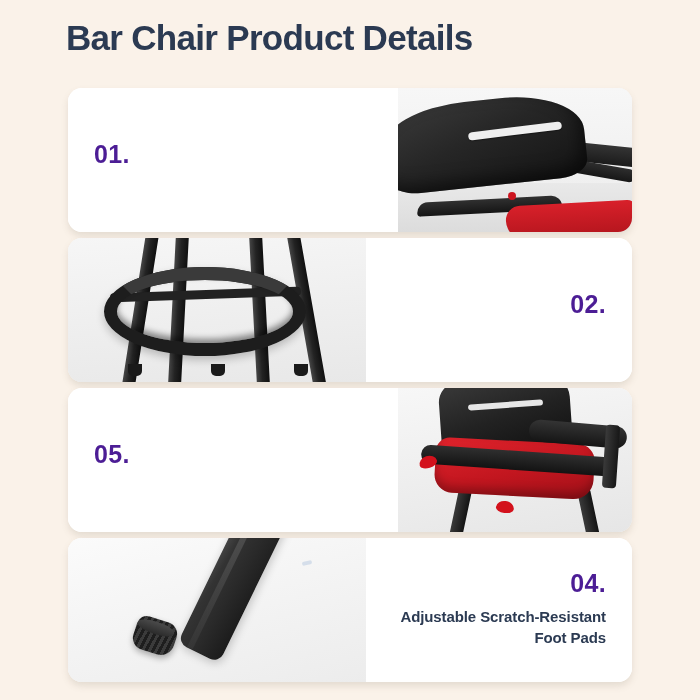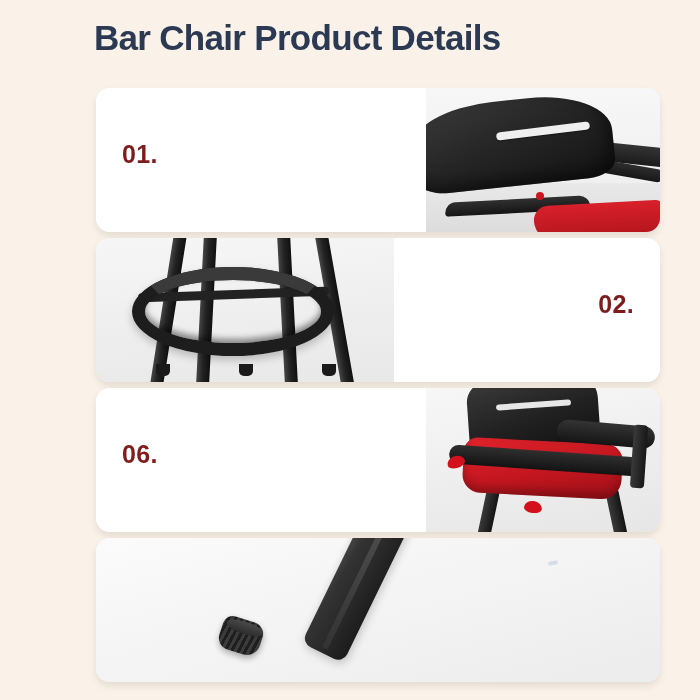--- a/index.html
+++ b/index.html
@@ -15,21 +15,20 @@
     background: #FAF2E9;
     font-family: "Liberation Sans", sans-serif;
     position: relative;
   }
 
   .page {
     width: 645px;
     height: 700px;
     position: relative;
     padding: 0;
-    margin-left: 28px;
   }
 
   
   .page-title {
     position: absolute;
     left: 66px;
     top: 16px;
     font-size: 35px;
     font-weight: bold;
     letter-spacing: -0.7px;
@@ -70,21 +69,21 @@
     padding: 0 26px;
     flex: 0 0 auto;
   }
 
   .card.img-right .text-panel { width: 330px; align-items: flex-start; text-align: left; }
   .card.img-left  .text-panel { width: 266px; align-items: flex-end;  text-align: right; margin-left: auto; }
 
   .card-number {
     font-size: 25px;
     font-weight: bold;
-    color: #7f1d1d;
+    color: #4c1d95;
     letter-spacing: 0.3px;
     line-height: 1;
     margin-bottom: 11px;
   }
 
   .card-desc {
     font-size: 15px;
     font-weight: bold;
     color: #2B3A52;
     line-height: 1.38;
@@ -309,21 +308,21 @@
         <div class="pf-foot f2"></div>
         <div class="pf-foot f3"></div>
       </div>
       <div class="text-panel">
         <div class="card-number">02.</div>
       </div>
     </div>
 
     <div class="card img-right">
       <div class="text-panel">
-        <div class="card-number">06.</div>
+        <div class="card-number">05.</div>
       </div>
       <div class="img-panel photo-armrest">
         <div class="pa-bg"></div>
         <div class="pa-leg a"></div>
         <div class="pa-leg b"></div>
         <div class="pa-back"></div>
         <div class="pa-backslot"></div>
         <div class="pa-cushion"></div>
         <div class="pa-arm-r"></div>
         <div class="pa-arm-f"></div>
@@ -335,16 +334,20 @@
 
     <div class="card img-left">
       <div class="img-panel photo-footpad">
         <div class="pp-bg"></div>
         <div class="pp-speck"></div>
         <div class="pp-leg"></div>
         <div class="pp-legedge"></div>
         <div class="pp-pad"></div>
         <div class="pp-padtop"></div>
       </div>
+      <div class="text-panel">
+        <div class="card-number">04.</div>
+        <div class="card-desc">Adjustable Scratch-Resistant Foot Pads</div>
+      </div>
     </div>
 
   </div>
 </div>
 
 </body></html>

